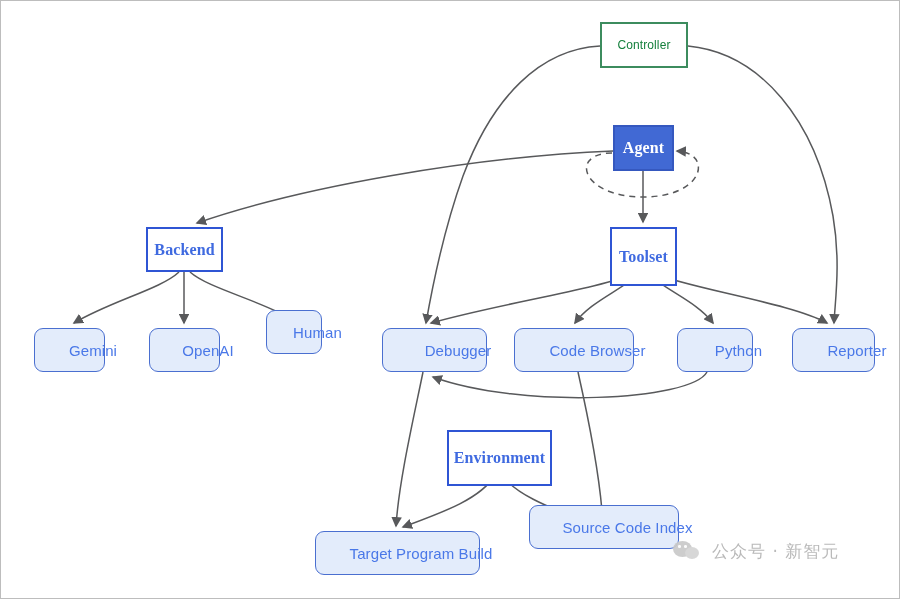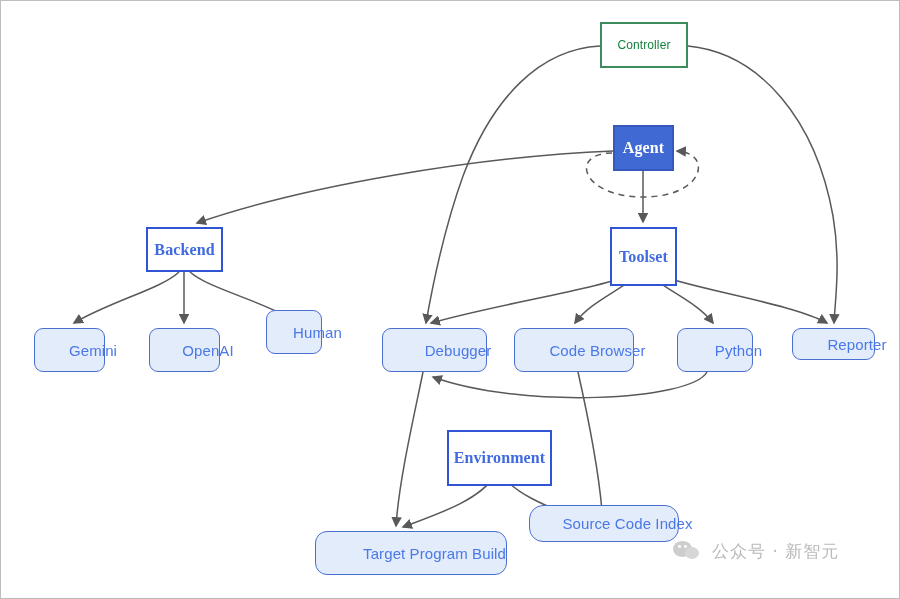--- a/index.html
+++ b/index.html
@@ -193,33 +193,33 @@
   </div>
 
   <div class="node n-leaf" style="left:513px; top:327px; width:120px; height:44px;">
     <span class="node-label">Code Browser</span>
   </div>
 
   <div class="node n-leaf" style="left:676px; top:327px; width:76px; height:44px;justify-content:center;">
     <span class="node-label">Python</span>
   </div>
 
-  <div class="node n-leaf" style="left:791px; top:327px; width:83px; height:32px;">
+  <div class="node n-leaf" style="left:791px; top:327px; width:83px; height:44px;">
     <span class="node-label">Reporter</span>
   </div>
 
   <div class="node n-mid" style="left:446px; top:429px; width:105px; height:56px;">
     <span class="node-label">Environment</span>
   </div>
 
-  <div class="node n-leaf" style="left:314px; top:530px; width:192px; height:44px;border-radius:12px;">
+  <div class="node n-leaf" style="left:314px; top:530px; width:165px; height:44px;">
     <span class="node-label">Target Program Build</span>
   </div>
 
-  <div class="node n-leaf" style="left:528px; top:504px; width:150px; height:37px;border-radius:14px;">
+  <div class="node n-leaf" style="left:528px; top:504px; width:150px; height:44px;">
     <span class="node-label">Source Code Index</span>
   </div>
 
   <div id="watermark">
     <span class="wm-logo">
       <span class="bubble b1"></span>
       <span class="bubble b2"></span>
       <span class="eye e1"></span>
       <span class="eye e2"></span>
     </span>

